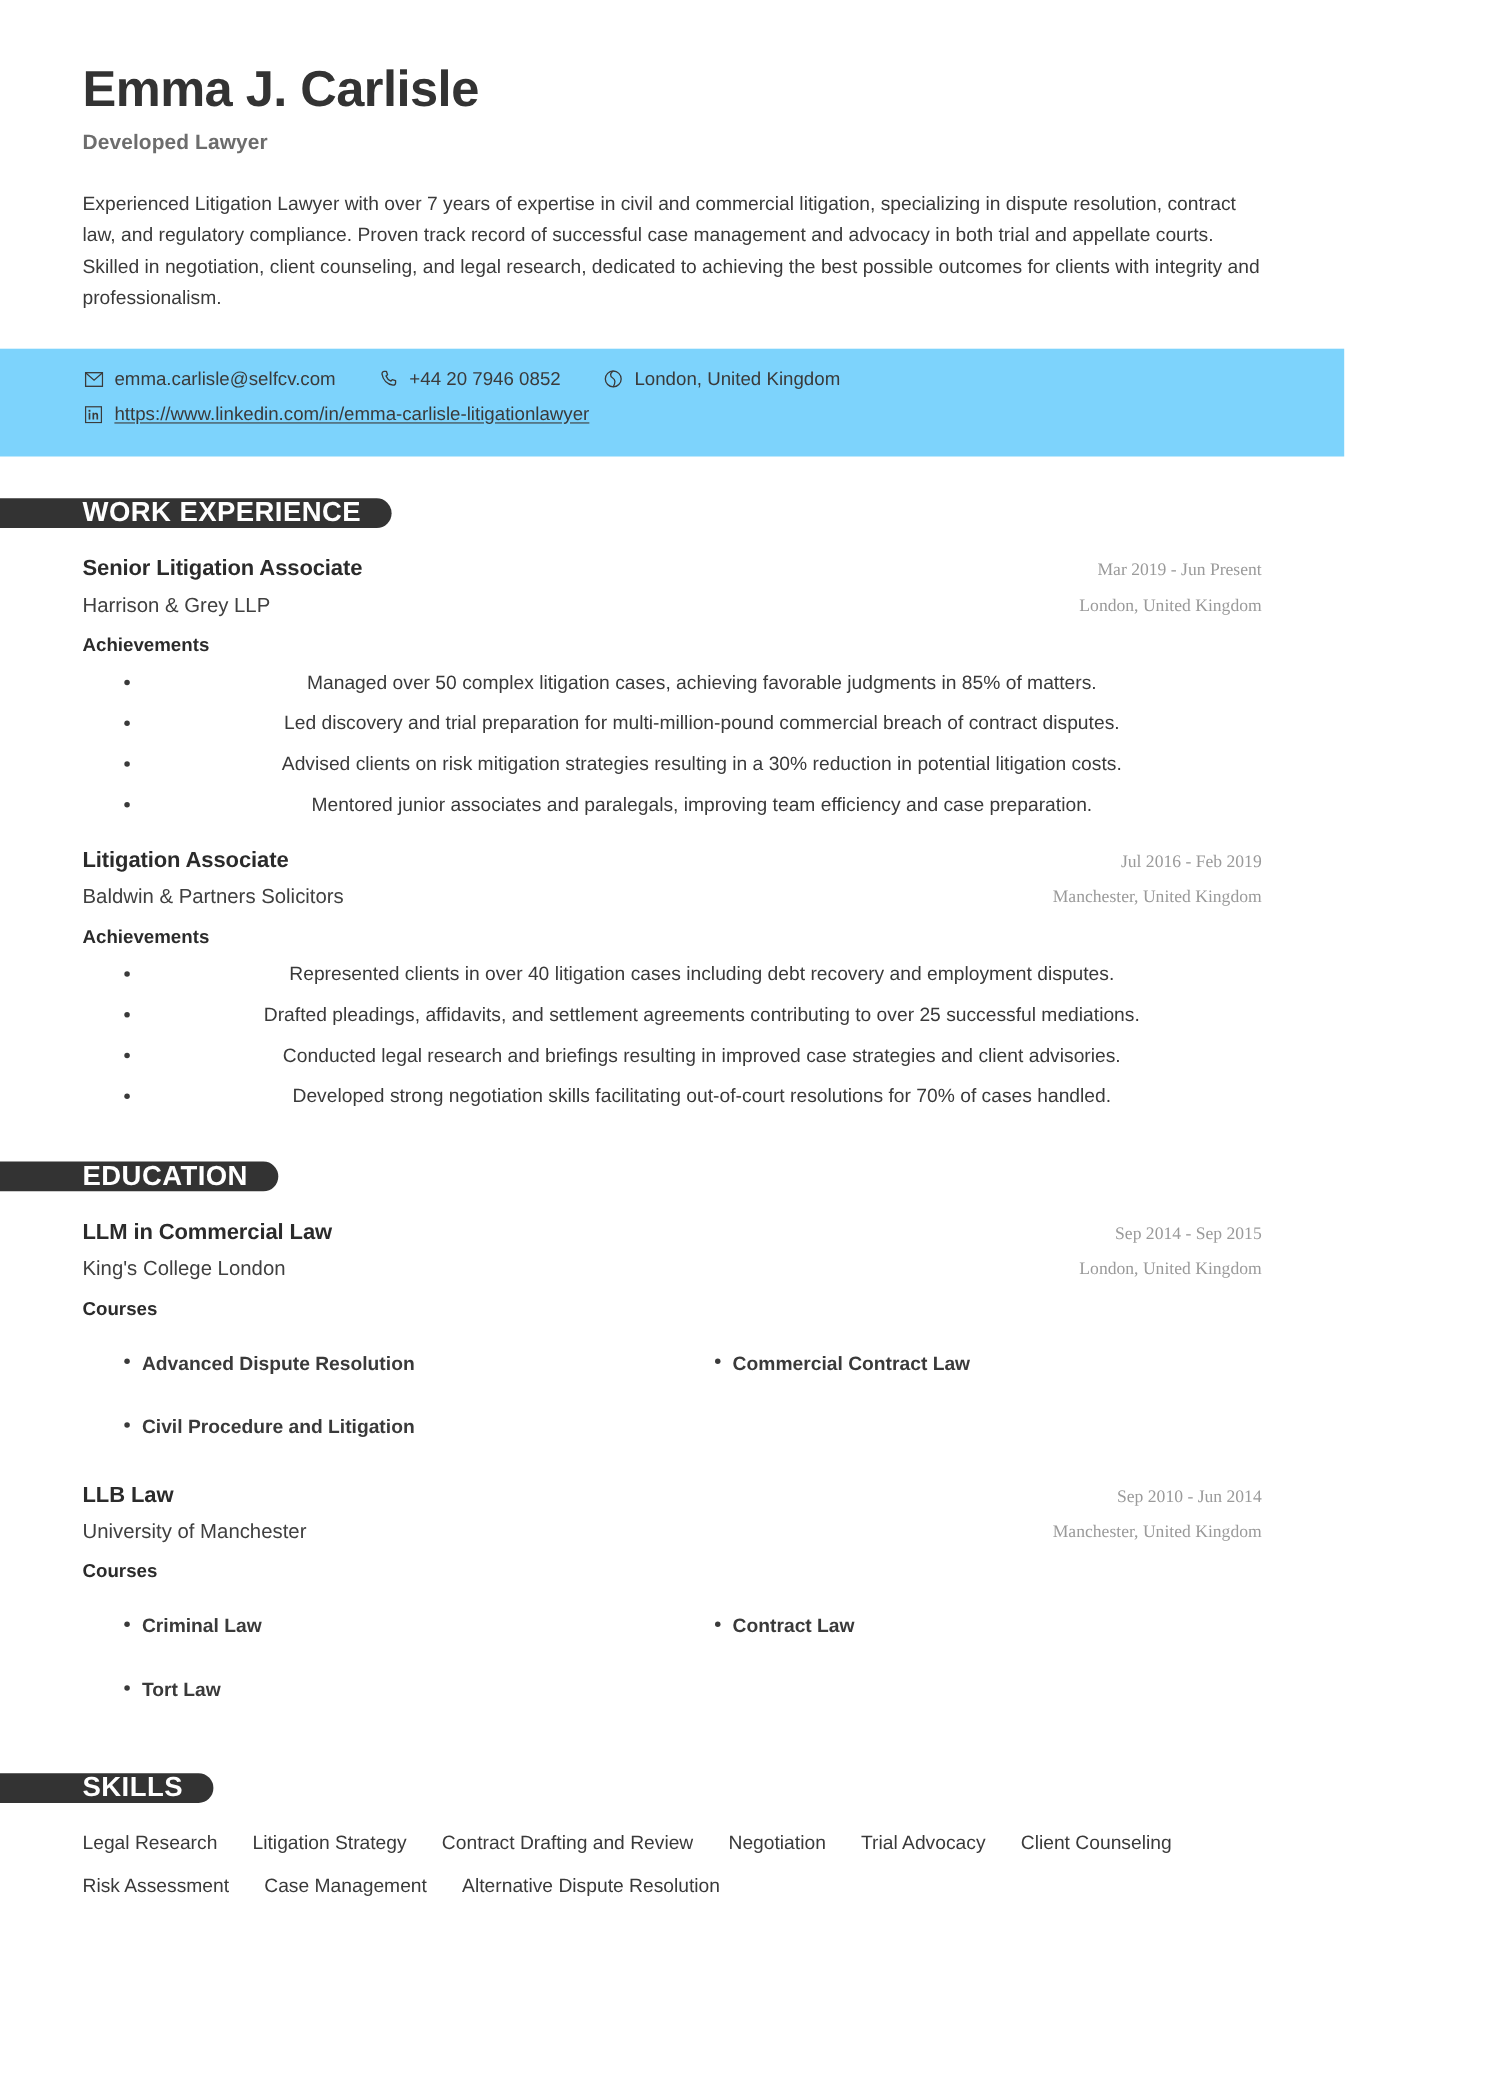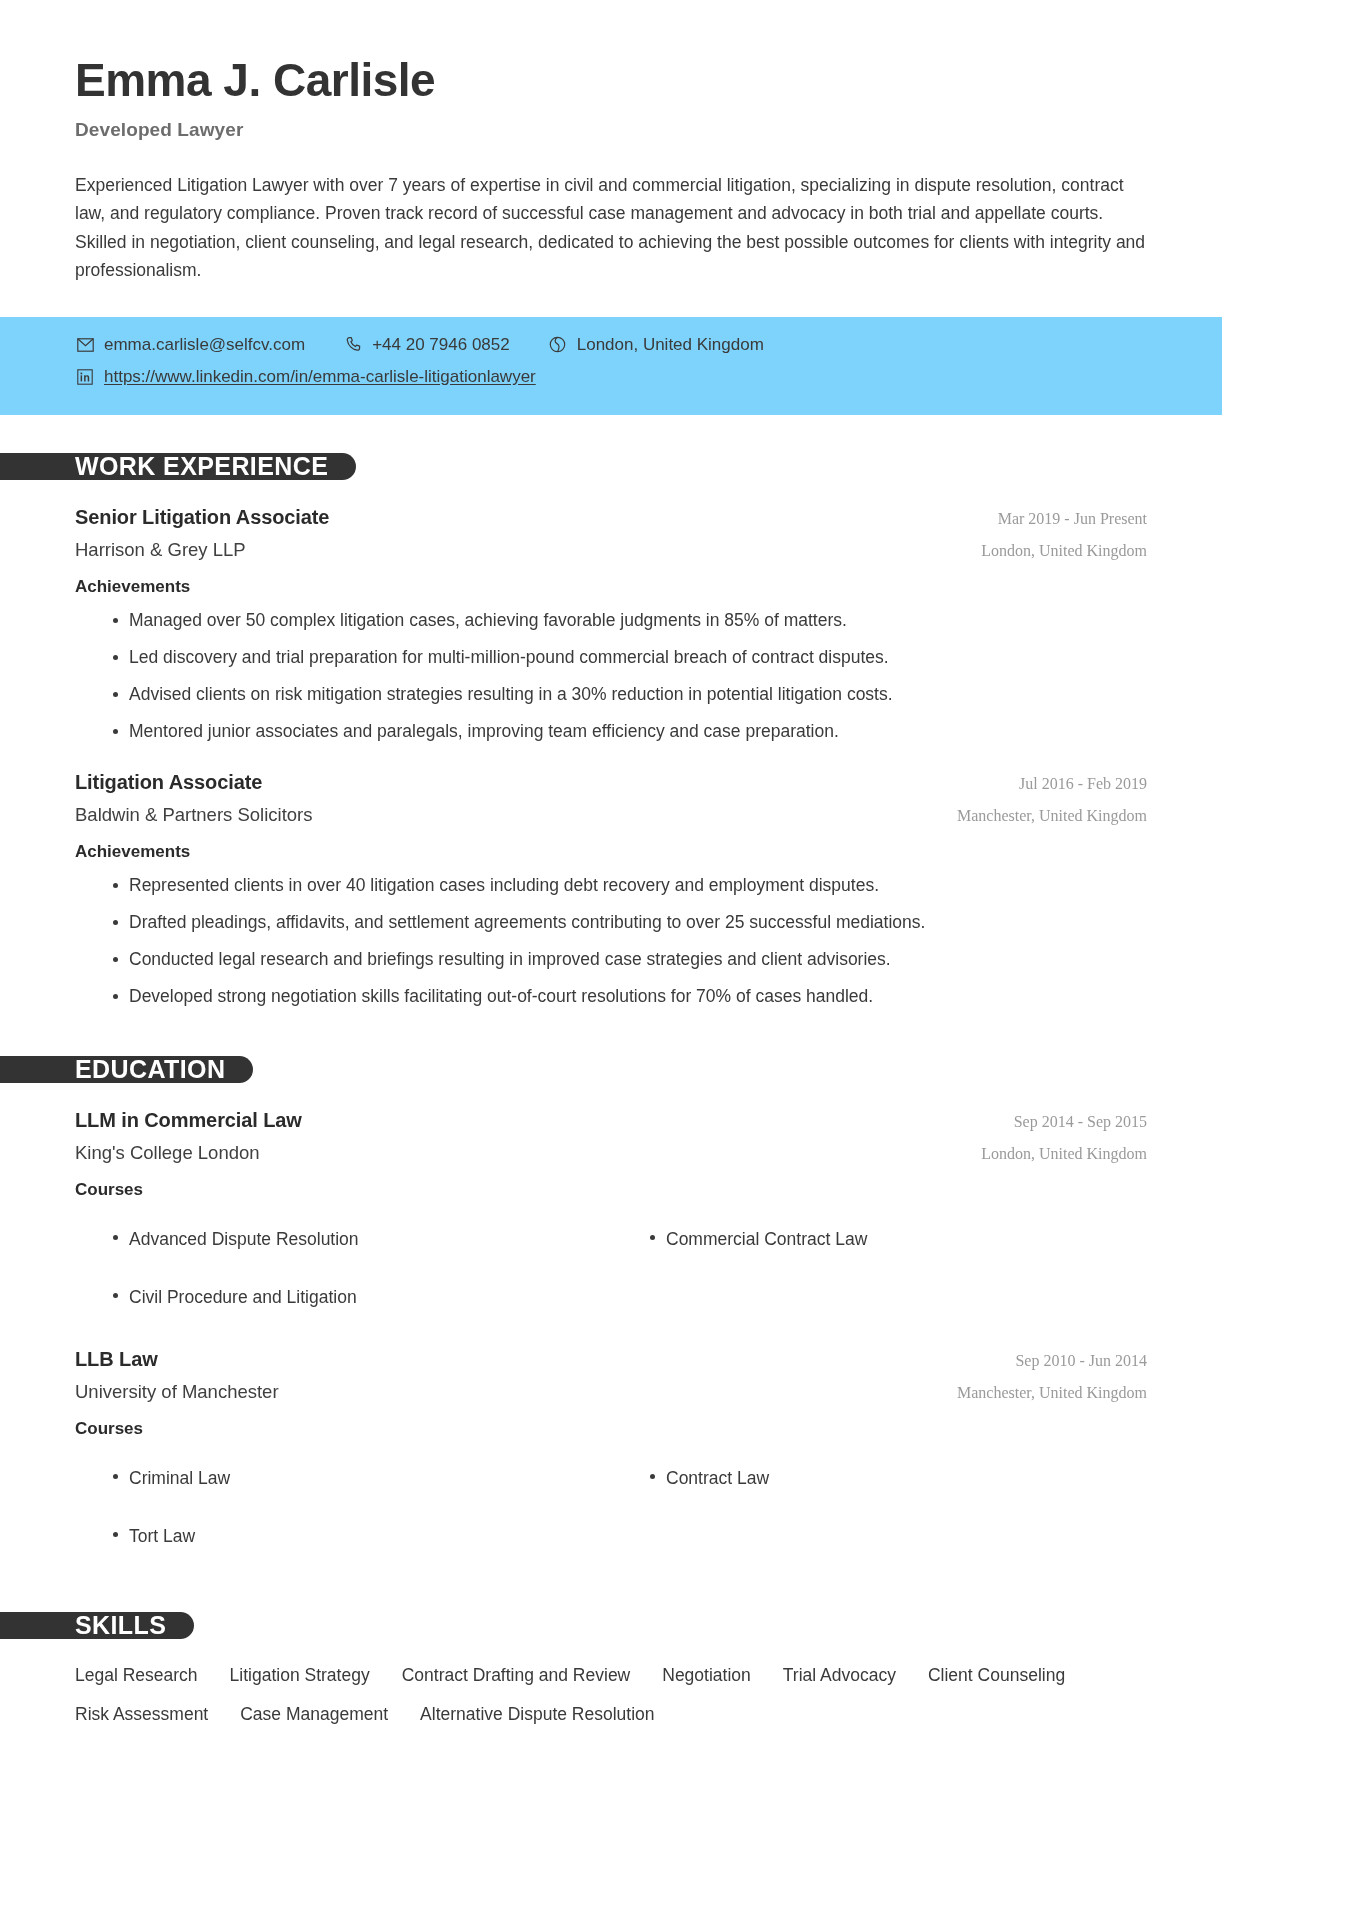--- a/index.html
+++ b/index.html
@@ -162,20 +162,21 @@
     font-size: 17px;
     font-weight: bold;
     color: #2b2b2b;
     margin-top: 16px;
   }
 
   ul.bullets {
     margin-top: 10px;
     padding-left: 38px;
     list-style: none;
+    text-align: center;
   }
 
   ul.bullets li {
     font-size: 17.5px;
     line-height: 1.5;
     color: #3a3a3a;
     position: relative;
     padding-left: 16px;
     margin-top: 11px;
   }
@@ -204,20 +205,21 @@
   }
 
   .course-item {
     font-size: 17.5px;
     line-height: 1.5;
     color: #3a3a3a;
     position: relative;
     padding-left: 16px;
     padding-top: 16px;
     padding-bottom: 16px;
+    font-weight: bold;
   }
 
   .course-item::before {
     content: "";
     position: absolute;
     left: 0;
     top: 25px;
     width: 5px;
     height: 5px;
     border-radius: 50%;

